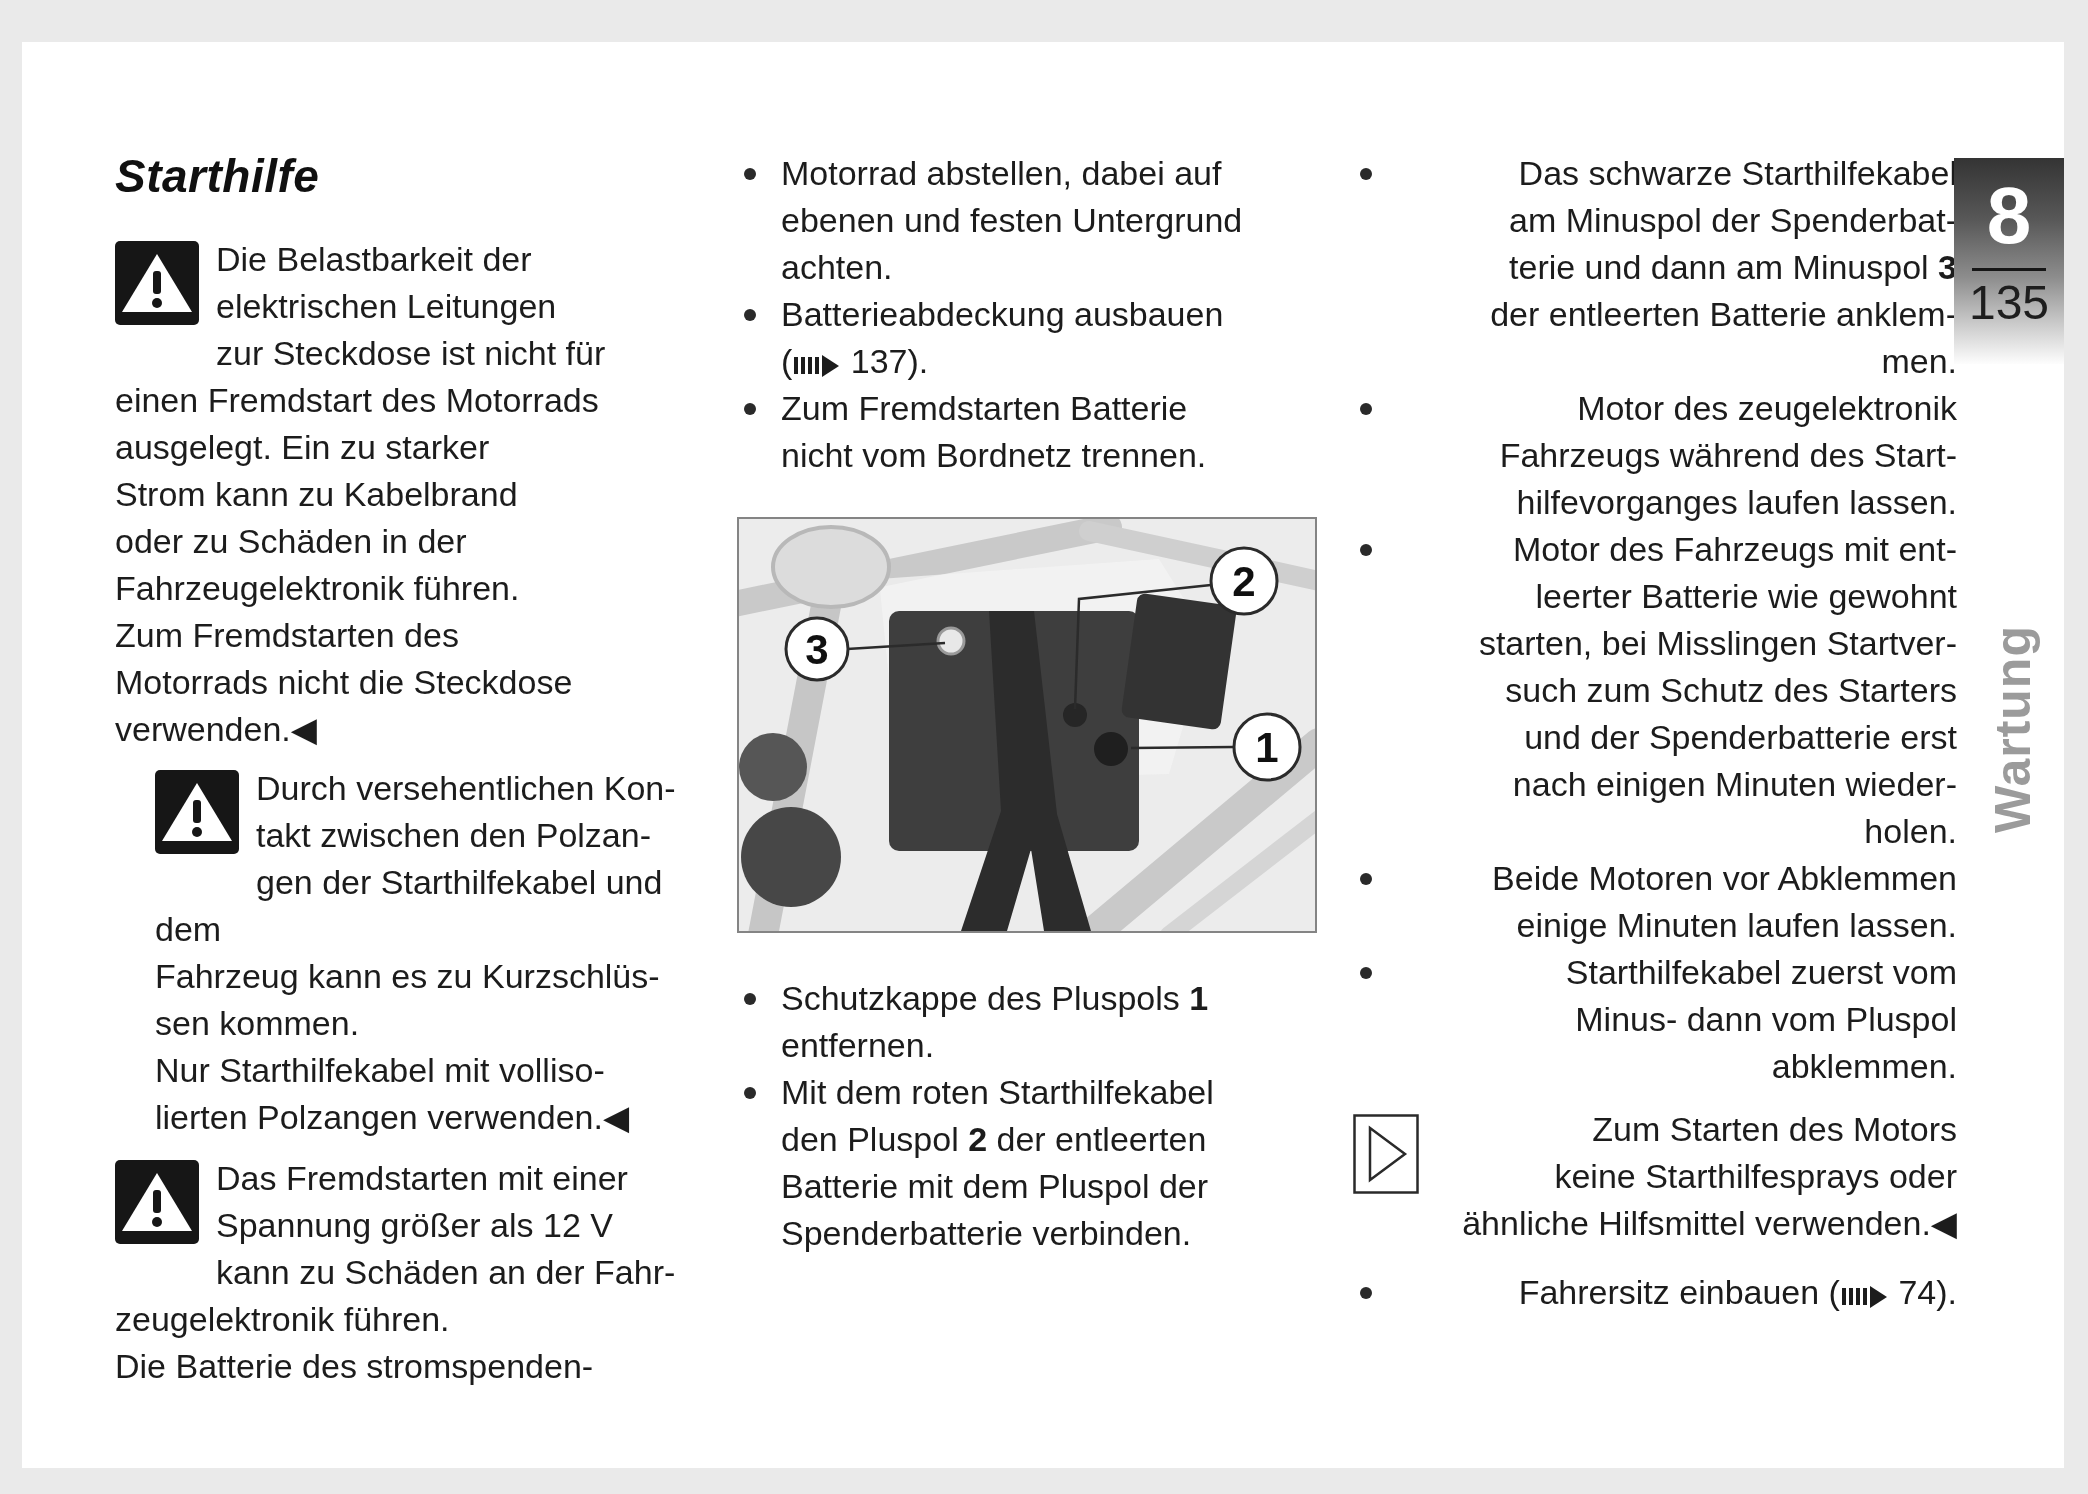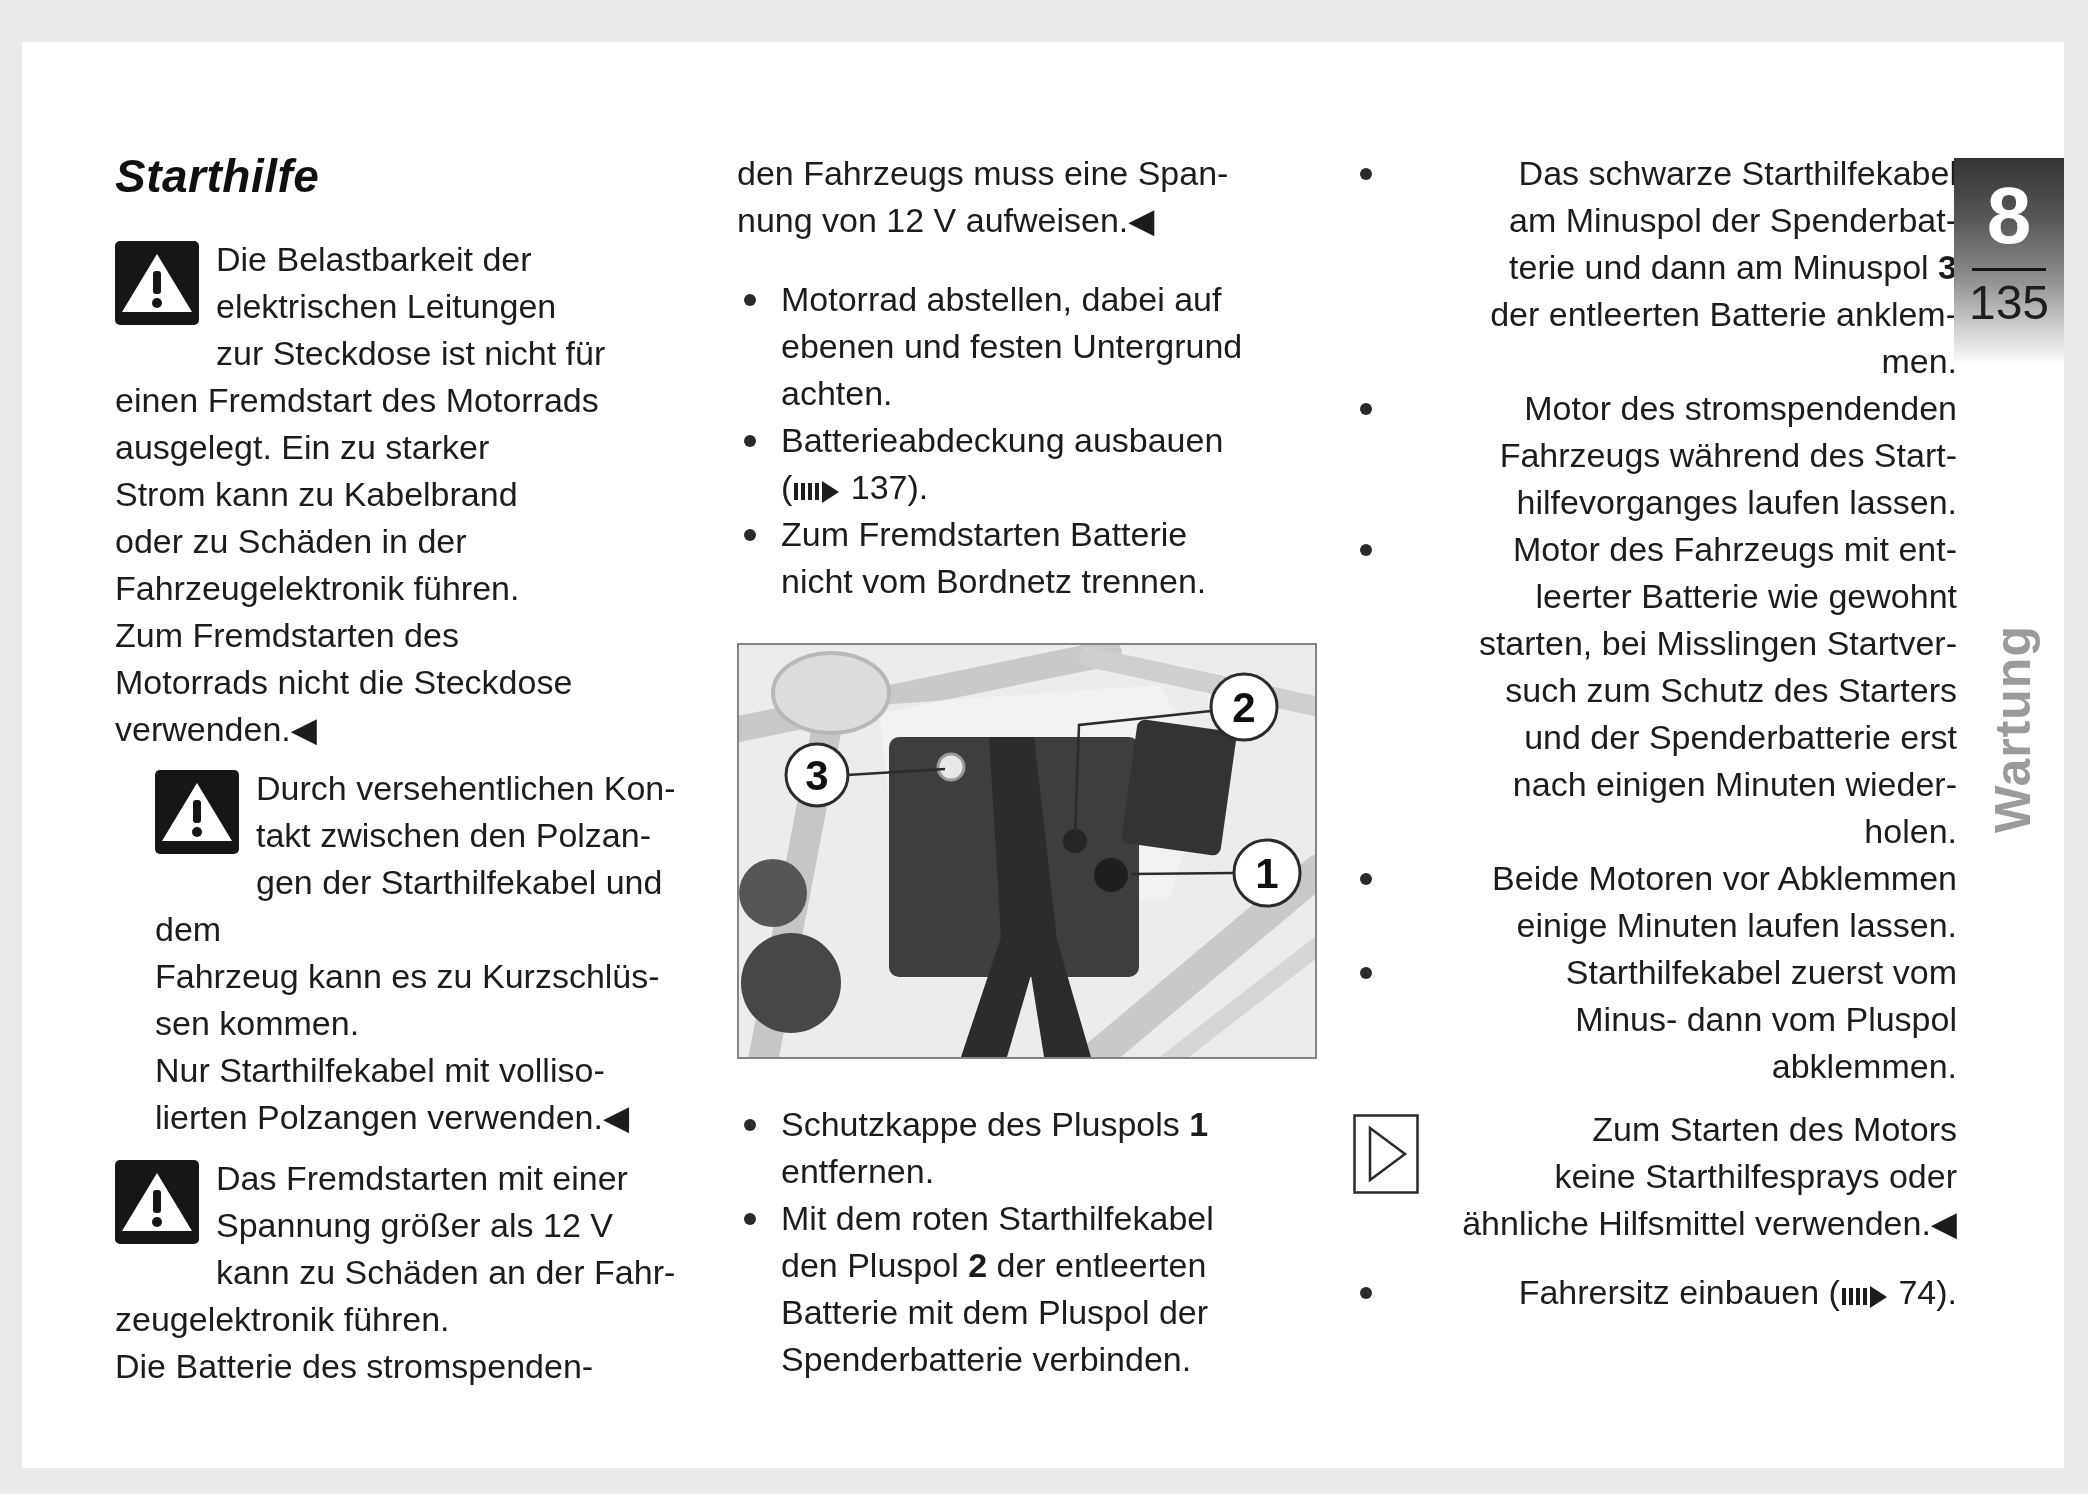--- a/index.html
+++ b/index.html
@@ -137,22 +137,20 @@
       </span>
       <span class="pre">Das Fremdstarten mit einer
 Spannung größer als 12 V
 kann zu Schäden an der Fahr-
 zeugelektronik führen.
 Die Batterie des stromspenden-</span>
     </div>
   </div>
 
   <div class="col col-mid">
-    <div class="pre intro">den Fahrzeugs muss eine Span-
-nung von 12 V aufweisen.◀</div>
 
     <div class="steps-before">
       <div class="step">
         <span class="step-text">Motorrad abstellen, dabei auf
 ebenen und festen Untergrund
 achten.</span>
       </div>
       <div class="step">
         <span class="step-text">Batterieabdeckung ausbauen
 (<span class="ref-arrow"><i></i><i></i><i></i><i></i><span class="tri"></span></span> 137).</span>
@@ -224,21 +222,21 @@
   <div class="col col-right">
     <div>
       <div class="step">
         <span class="step-text">Das schwarze Starthilfekabel
 am Minuspol der Spenderbat-
 terie und dann am Minuspol <b>3</b>
 der entleerten Batterie anklem-
 men.</span>
       </div>
       <div class="step">
-        <span class="step-text">Motor des stromspendenden
+        <span class="step-text">Motor des zeugelektronik
 Fahrzeugs während des Start-
 hilfevorganges laufen lassen.</span>
       </div>
       <div class="step">
         <span class="step-text">Motor des Fahrzeugs mit ent-
 leerter Batterie wie gewohnt
 starten, bei Misslingen Startver-
 such zum Schutz des Starters
 und der Spenderbatterie erst
 nach einigen Minuten wieder-

